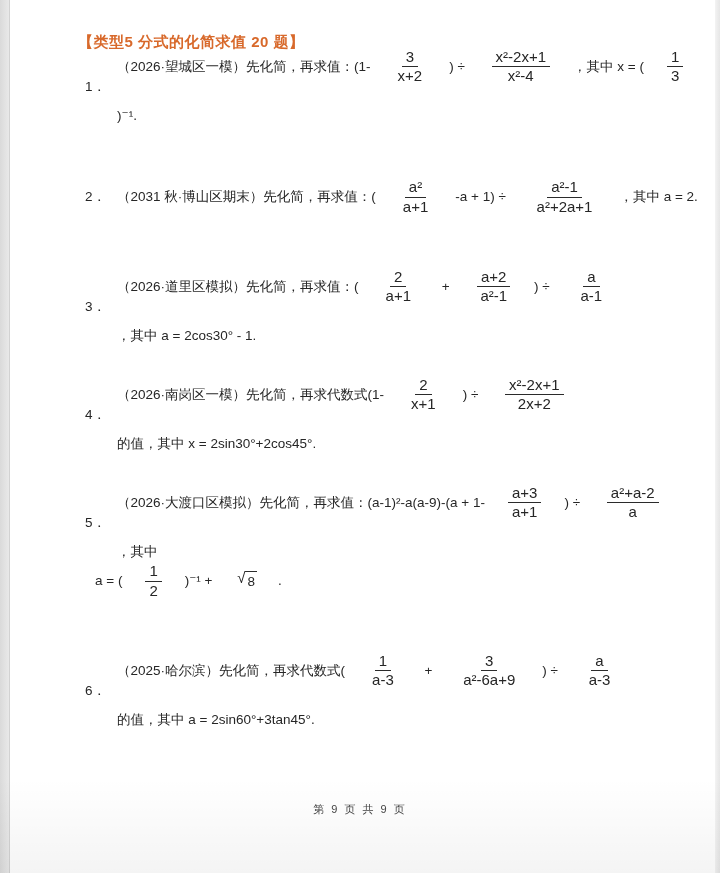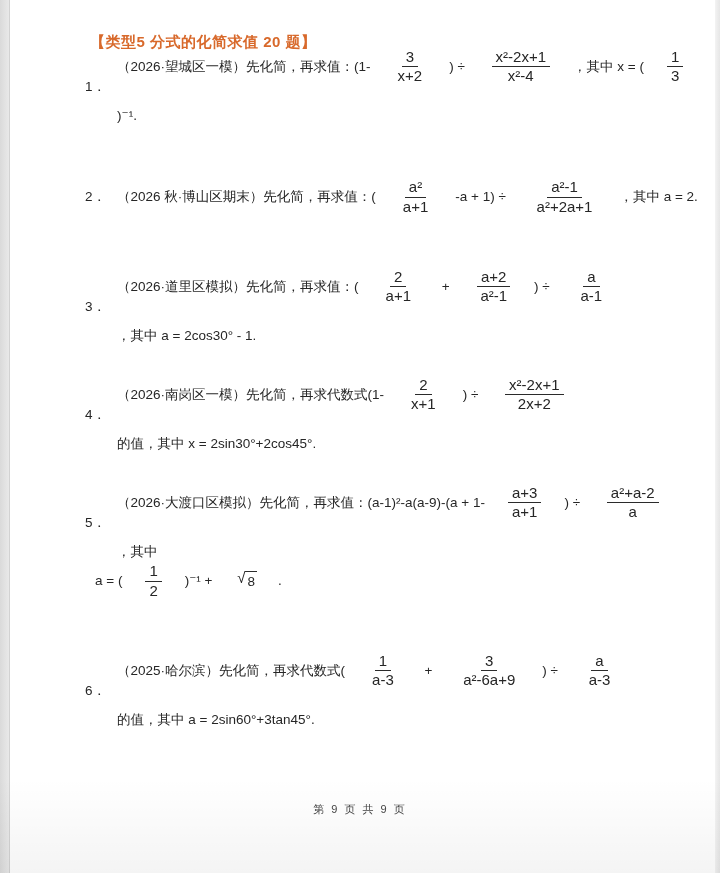--- a/index.html
+++ b/index.html
@@ -48,21 +48,21 @@
     text-align:center;font-size:11px;color:#444;letter-spacing:2px;
   }
 </style>
 </head>
 <body>
 
 <div class="edge-left"></div>
 <div class="edge-right"></div>
 <div class="bottom-shade"></div>
 
-<div class="header" style="color: rgb(216, 105, 43); margin-left: 12px;">【类型5 分式的化简求值 20 题】</div>
+<div class="header" style="color: rgb(216, 105, 43);">【类型5 分式的化简求值 20 题】</div>
 
 <div class="problem" id="p1">
   <span class="pnum">1．</span>
   <span class="pcontent">
       <span class="mt">（2026·望城区一模）先化简，再求值：(1-</span>
       <span class="frac">
         <span class="num">3</span>
         <span class="den">x+2</span>
       </span>
       <span class="mt">) ÷ </span>
@@ -75,21 +75,21 @@
         <span class="num">1</span>
         <span class="den">3</span>
       </span>
       <span class="mt">)⁻¹.</span>
     </span>
 </div>
 
 <div class="problem" id="p2">
   <span class="pnum">2．</span>
   <span class="pcontent">
-      <span class="mt">（2026 秋·博山区期末）先化简，再求值：(</span>
+      <span class="mt">（2031 秋·博山区期末）先化简，再求值：(</span>
       <span class="frac">
         <span class="num">a²</span>
         <span class="den">a+1</span>
       </span>
       <span class="mt">-a + 1) ÷ </span>
       <span class="frac">
         <span class="num">a²-1</span>
         <span class="den">a²+2a+1</span>
       </span>
       <span class="mt">，其中 a = 2.</span>

